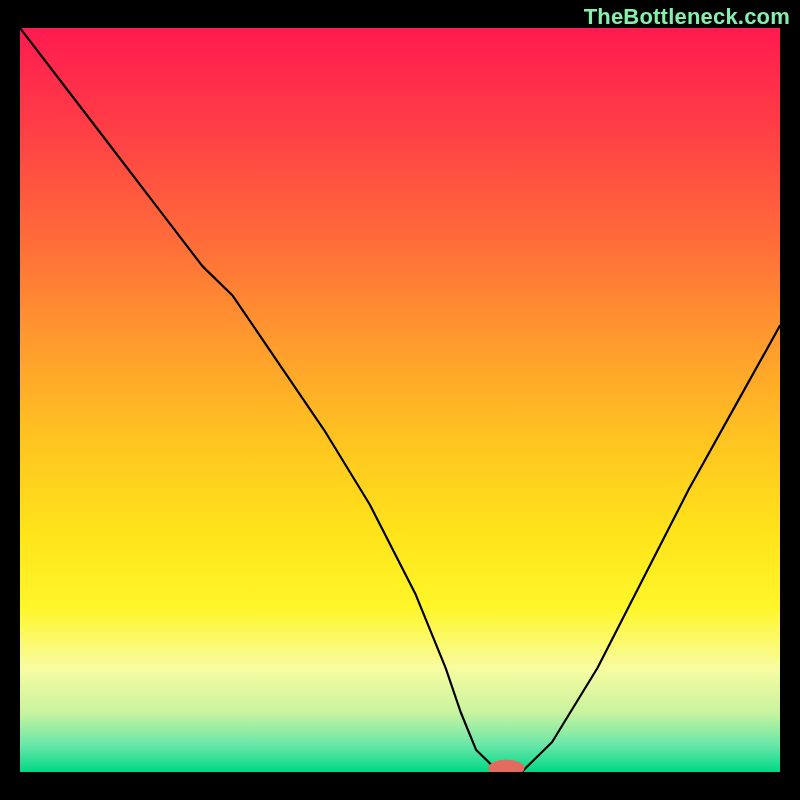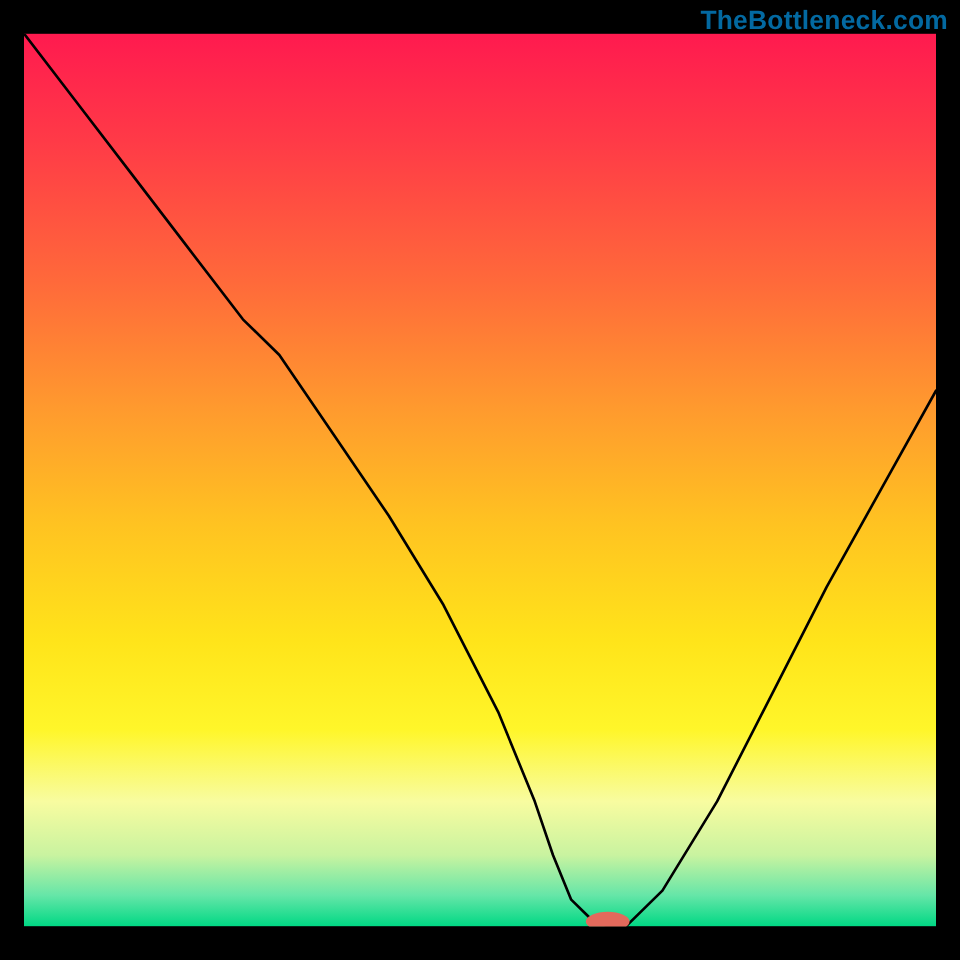--- a/index.html
+++ b/index.html
@@ -14,21 +14,21 @@
   .frame {
     position: relative;
     width: 800px;
     height: 800px;
     background: #000;
   }
   .watermark {
     position: absolute;
     top: 4px;
     right: 10px;
-    color: #0369a1;
+    color: #86efac;
     font-size: 22px;
     font-weight: 600;
     letter-spacing: 0.2px;
     z-index: 5;
   }
   .plot {
     position: absolute;
     left: 20px;
     top: 28px;
     width: 760px;

